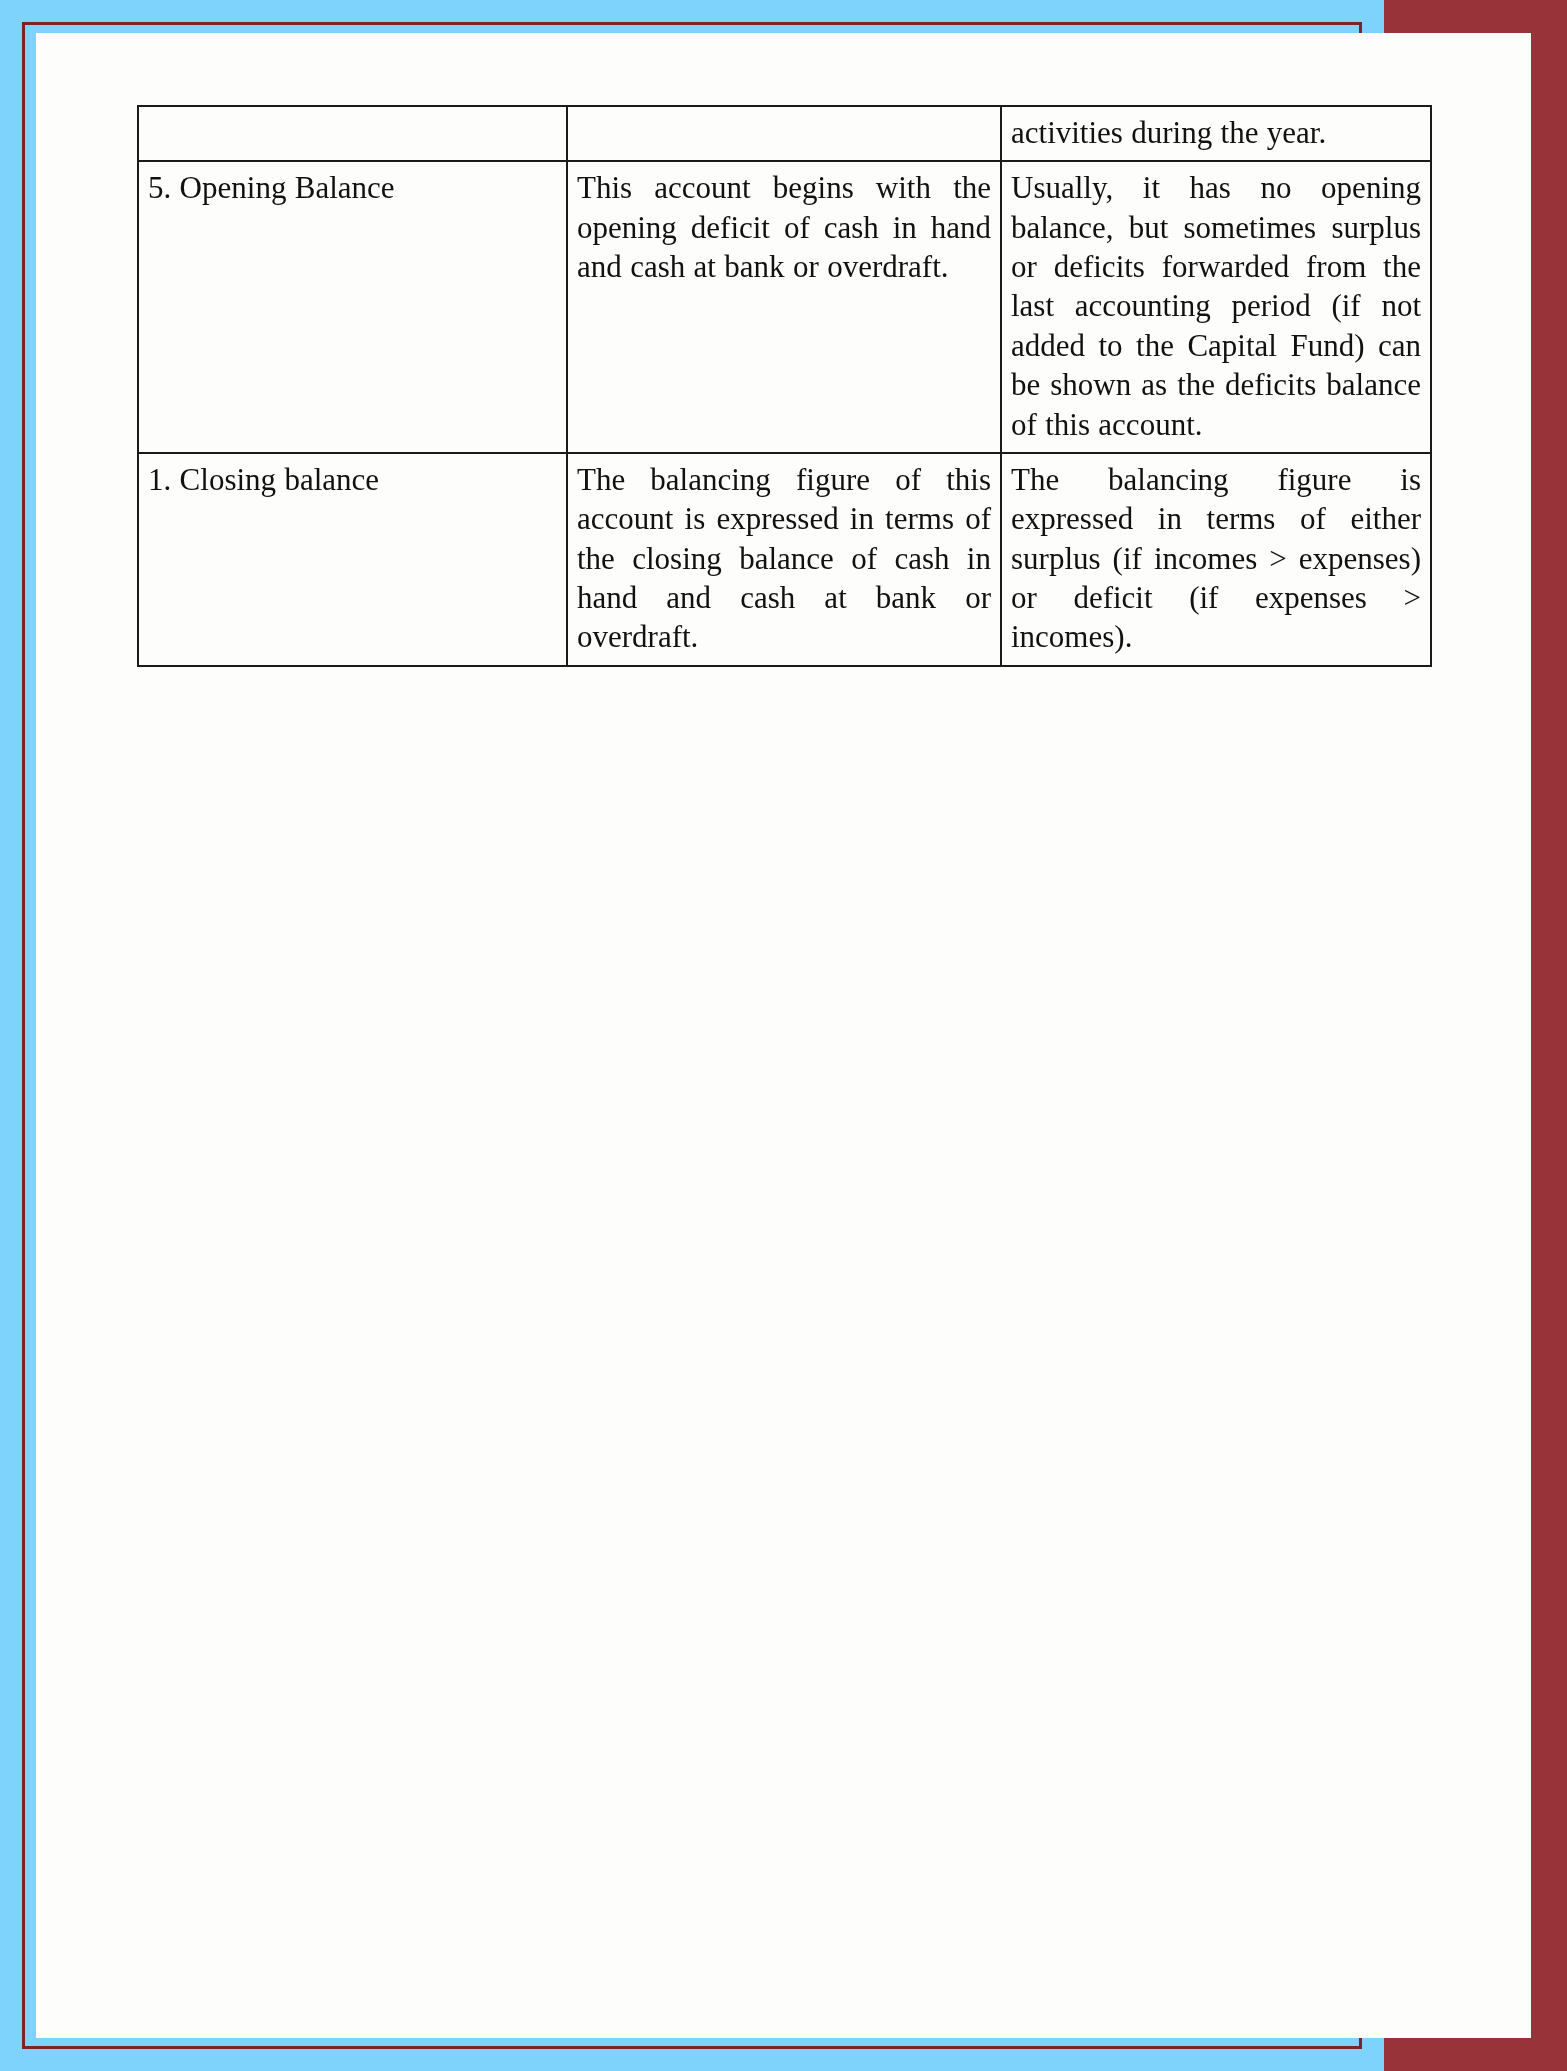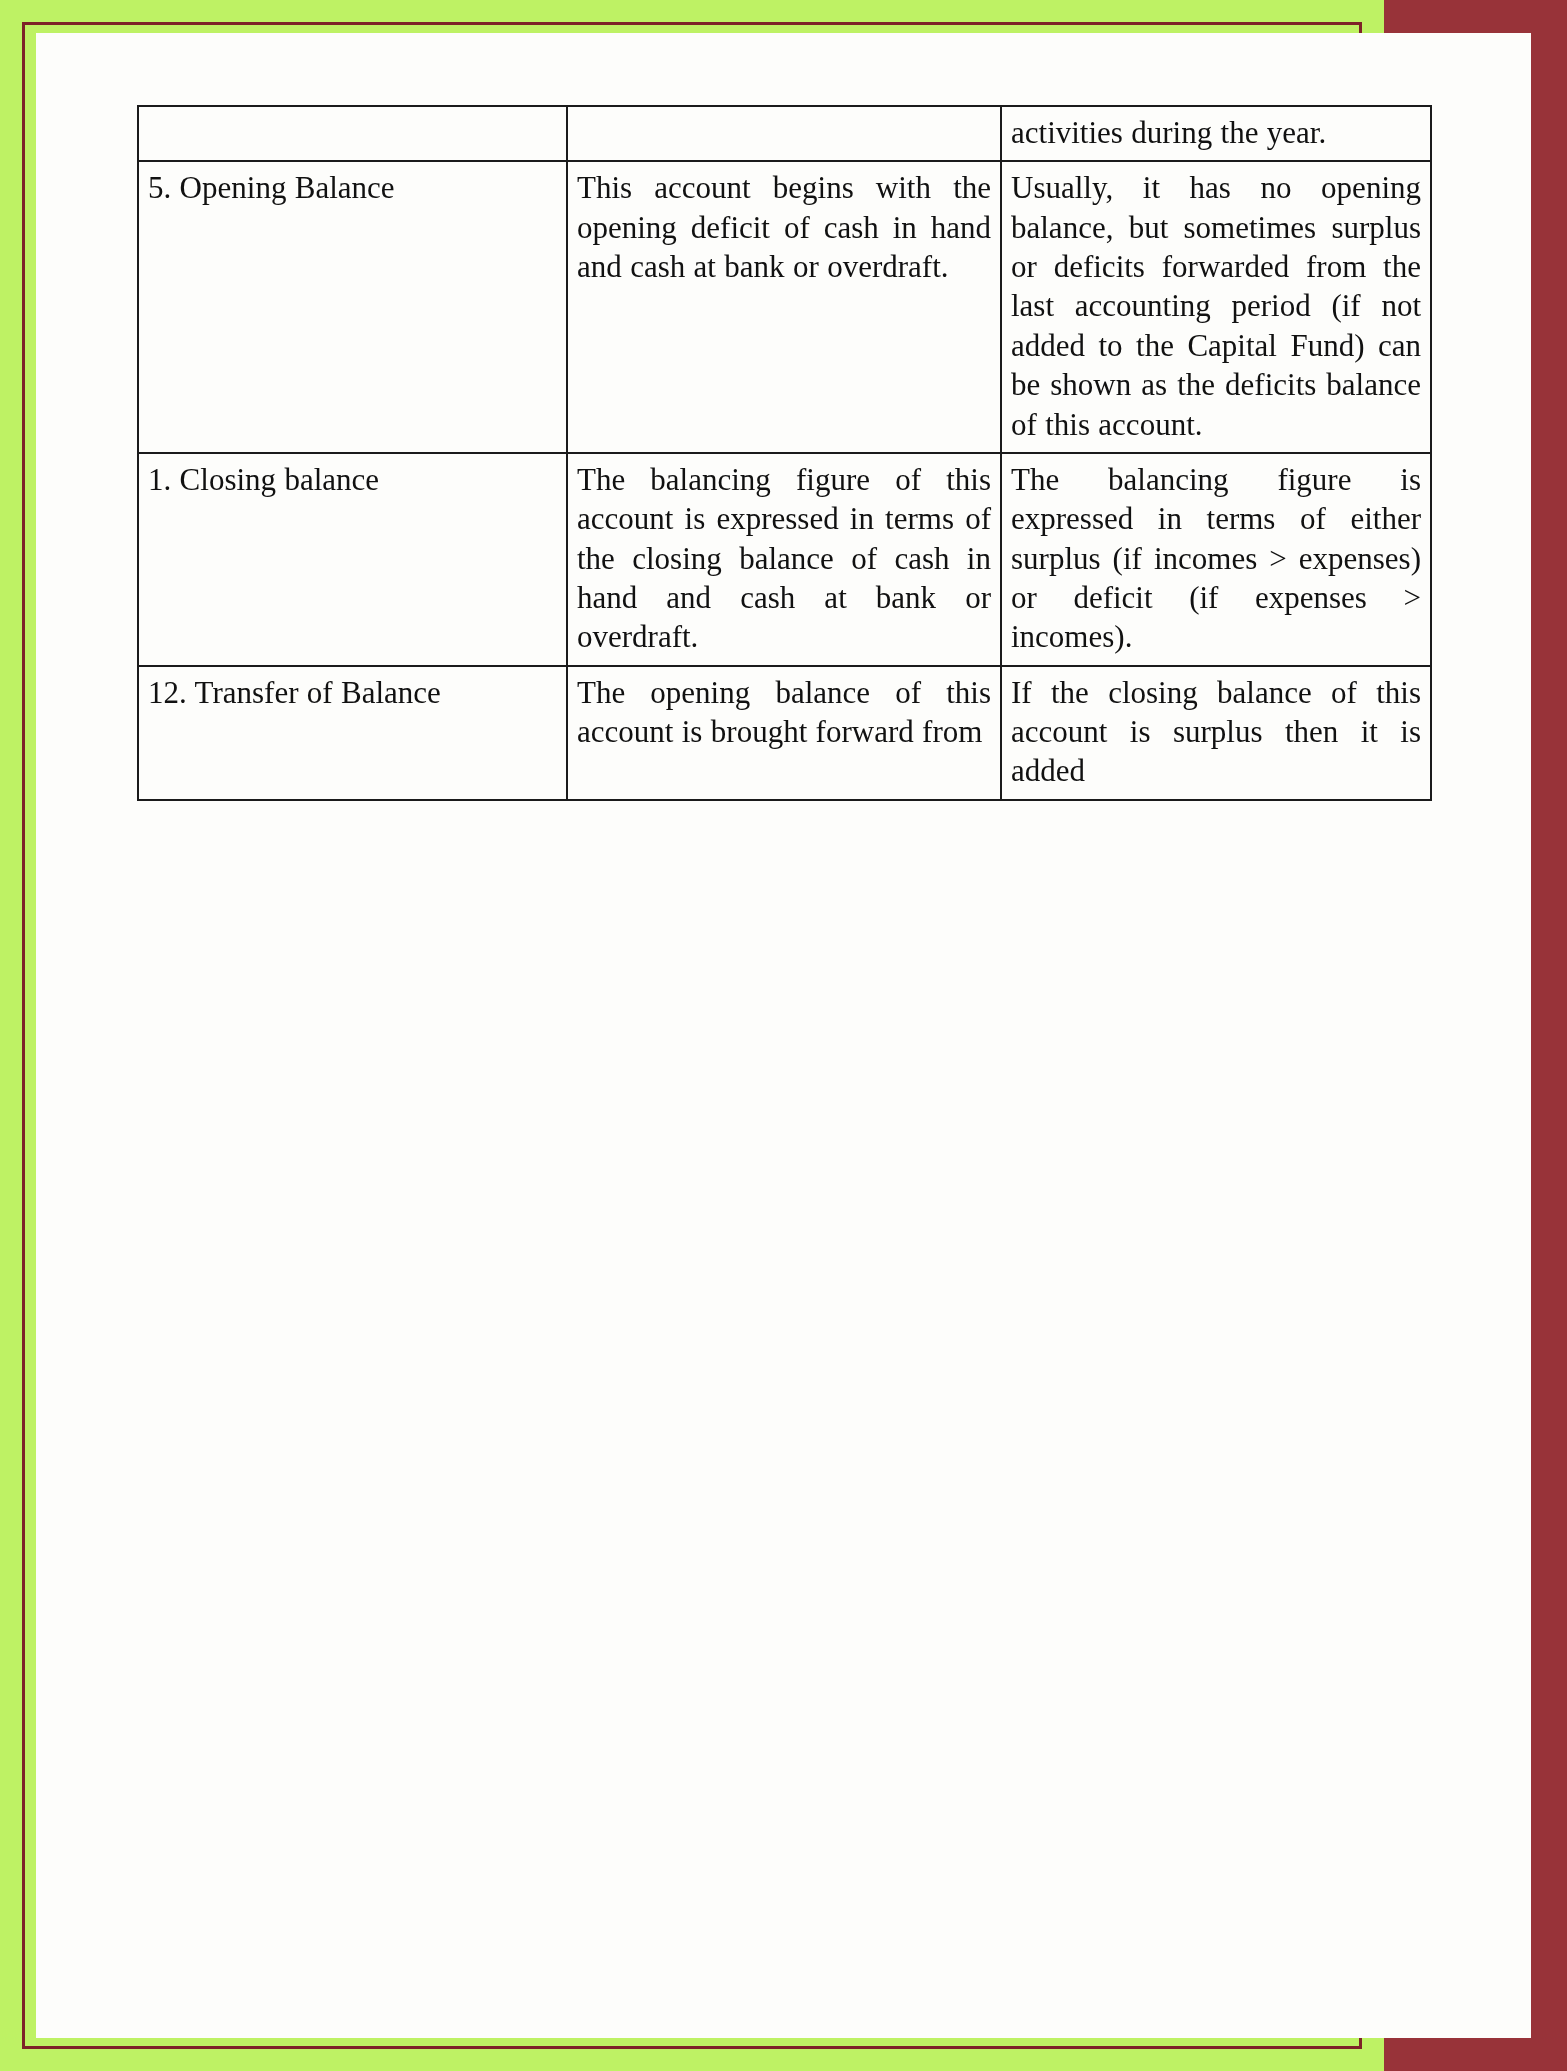--- a/index.html
+++ b/index.html
@@ -14,21 +14,21 @@
     overflow: hidden;
   }
 
   
   #page-frame {
     position: absolute;
     left: 0;
     top: 0;
     width: 1384px;
     height: 2071px;
-    background: #bef264;
+    background: #7dd3fc;
     box-sizing: border-box;
     padding-left: 35px;
   }
   
   #page-inner-rule {
     position: absolute;
     left: 22px;
     top: 22px;
     right: 22px;
     bottom: 22px;
@@ -108,23 +108,18 @@
         </tr>
 
         <tr>
           <td class="plain">1. Closing balance</td>
           <td class="just">The balancing figure of this account is expressed in terms of the closing balance of cash in hand and cash at bank or overdraft.</td>
           <td class="just">The balancing figure is expressed in terms of either surplus (if incomes &gt; expenses) or deficit (if expenses &gt; incomes).</td>
         </tr>
 
 
 
-        <tr>
-          <td class="just">12. Transfer of Balance</td>
-          <td class="just">The opening balance of this account is brought forward from</td>
-          <td class="just">If the closing balance of this account is surplus then it is added</td>
-        </tr>
 
       </tbody>
     </table>
 
   </div>
 </div>
 
 </body></html>

